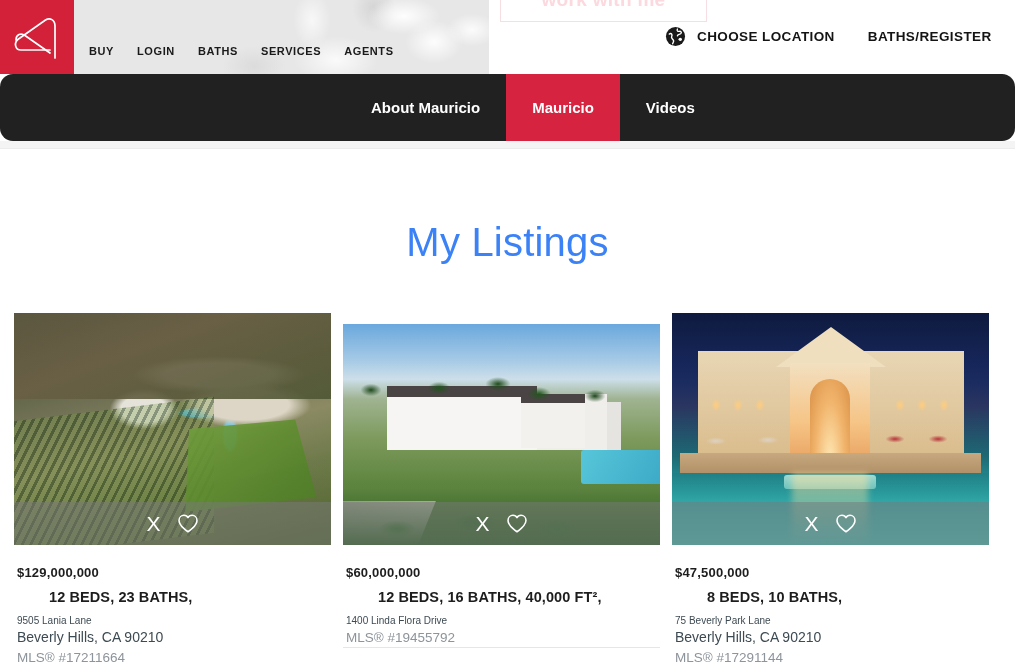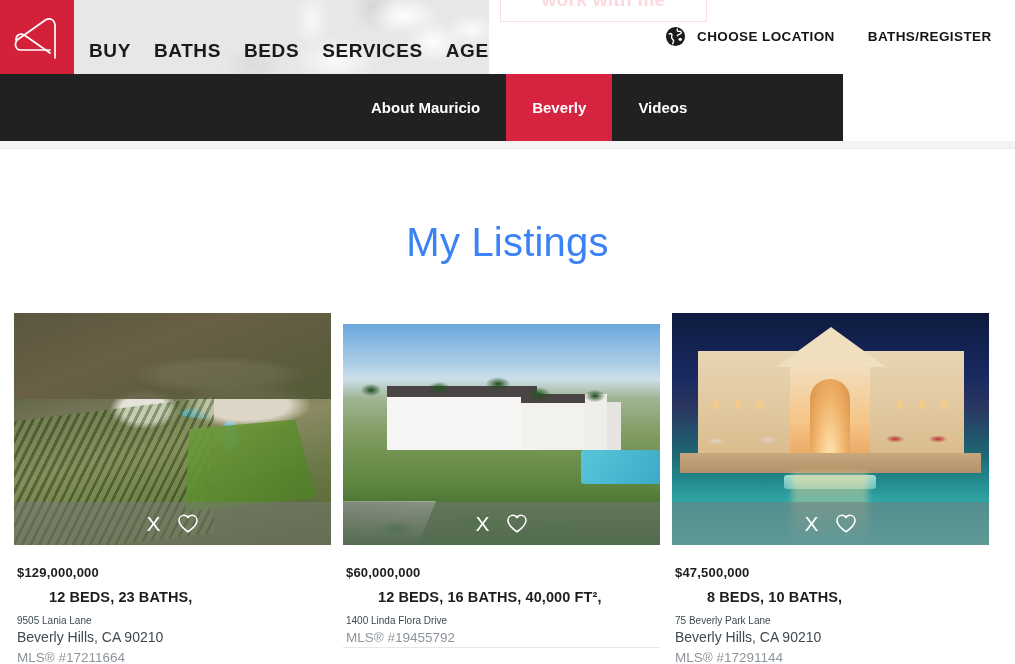--- a/index.html
+++ b/index.html
@@ -65,21 +65,21 @@
   .main-menu {
     position: relative;
     display: flex;
     align-items: center;
     gap: 23px;
     padding-left: 15px;
     z-index: 2;
   }
   .main-menu a {
     font-family: "Liberation Sans", sans-serif;
-    font-size: 19px;
+    font-size: 11px;
     font-weight: 700;
     letter-spacing: .6px;
     color: #1a1a1a;
     text-decoration: none;
     cursor: pointer;
     white-space: nowrap;
     margin-top: 28px;
   }
 
   
@@ -128,26 +128,27 @@
     text-decoration: none;
     cursor: pointer;
     white-space: nowrap;
   }
   .utility-row .gap { width: 11px; }
 
   
   .subnav {
     position: relative;
     height: 67px;
-    width: 843px;
+    width: 1015px;
     background: #212121;
     display: flex;
     align-items: stretch;
     justify-content: flex-start;
     padding-left: 345px;
+    border-radius: 13px;
   }
   .subnav-item {
     display: flex;
     align-items: center;
     padding: 0 26px;
     font-size: 15px;
     font-weight: 700;
     color: #ffffff;
     text-decoration: none;
     cursor: pointer;
@@ -410,22 +411,22 @@
       <svg width="54" height="46" viewBox="0 0 54 46" fill="none">
         <path d="M45 44 V12 C45 6 40 3 35.5 6 L8.5 25 C3.5 28.5 5 36 11 36 H40" stroke="#ffffff" stroke-width="1.7" fill="none" stroke-linecap="round"></path>
         <path d="M6 26 C6 20.5 11 18.5 15 21.5 L40 39" stroke="#ffffff" stroke-width="1.7" fill="none" stroke-linecap="round"></path>
       </svg>
     </div>
 
     <div class="nav-panel">
       <div class="ghost"></div>
       <nav class="main-menu">
         <a>BUY</a>
+        <a>LOGIN</a>
         <a>BATHS</a>
-        <a>BEDS</a>
         <a>SERVICES</a>
         <a>AGENTS</a>
       </nav>
     </div>
 
     <div class="header-right">
 
       <div class="work-with-me">work with me</div>
 
       <div class="utility-row">
@@ -438,21 +439,21 @@
         <a>CHOOSE LOCATION</a>
         <span class="gap"></span>
         <a>BATHS/REGISTER</a>
       </div>
 
     </div>
   </div>
 
   <div class="subnav">
     <a class="subnav-item">About Mauricio</a>
-    <a class="subnav-item active">Beverly</a>
+    <a class="subnav-item active">Mauricio</a>
     <a class="subnav-item">Videos</a>
   </div>
   <div class="subnav-edge"></div>
 
   <div class="main">
 
     <h1 class="page-title">My Listings</h1>
 
     <div class="listings">
 

